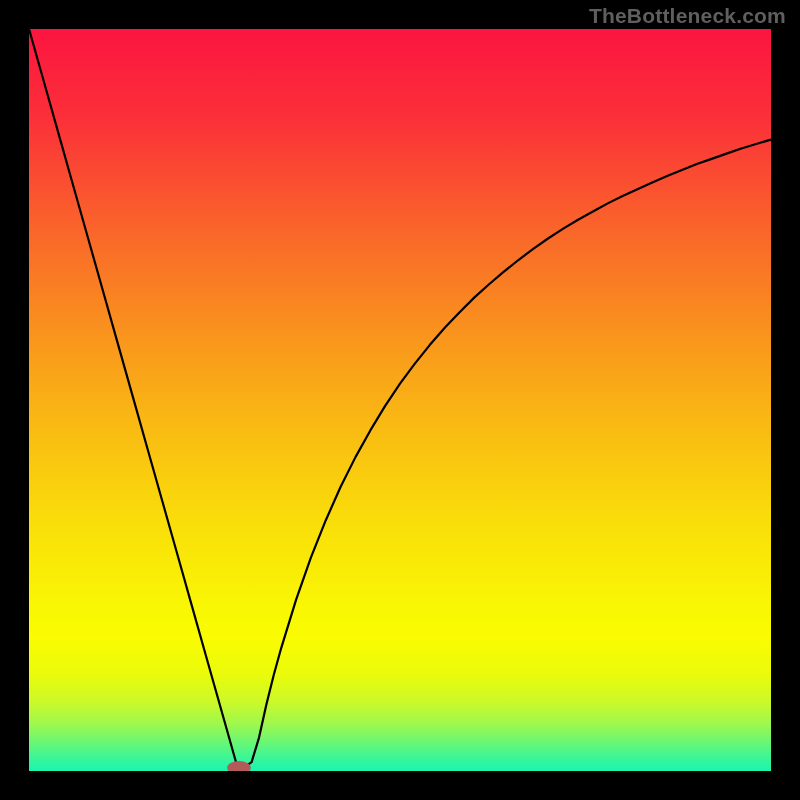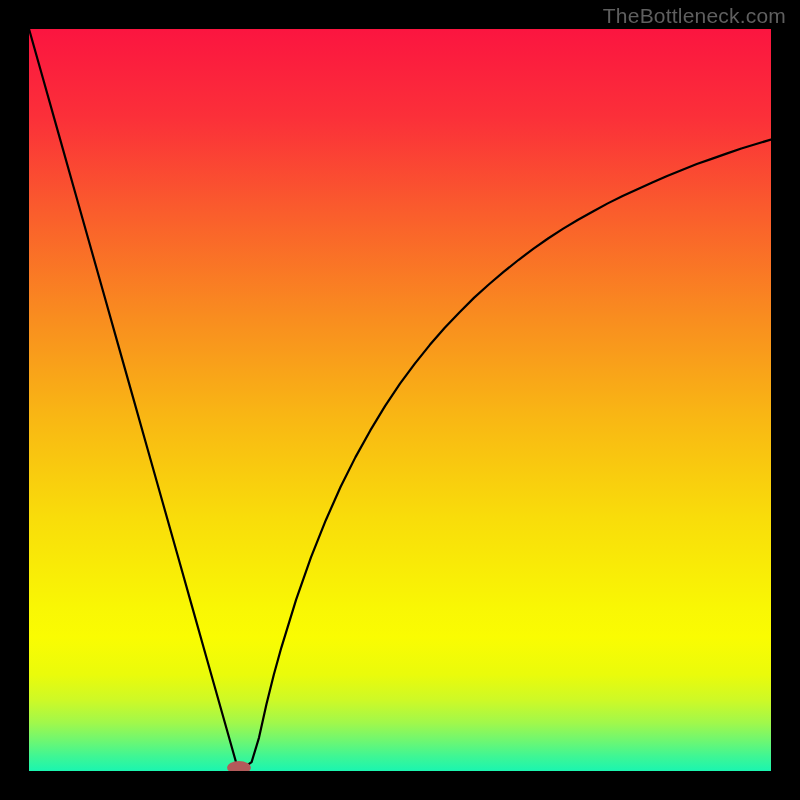--- a/index.html
+++ b/index.html
@@ -16,21 +16,21 @@
     height: 800px;
     background: #000;
     position: relative;
   }
   .watermark {
     position: absolute;
     top: 4px;
     right: 14px;
     color: #5f5f5f;
     font-size: 21px;
-    font-weight: 400;
+    font-weight: 700;
     letter-spacing: 0.2px;
     z-index: 10;
   }
   .plot-wrap {
     position: absolute;
     left: 29px;
     top: 29px;
     width: 742px;
     height: 742px;
   }

